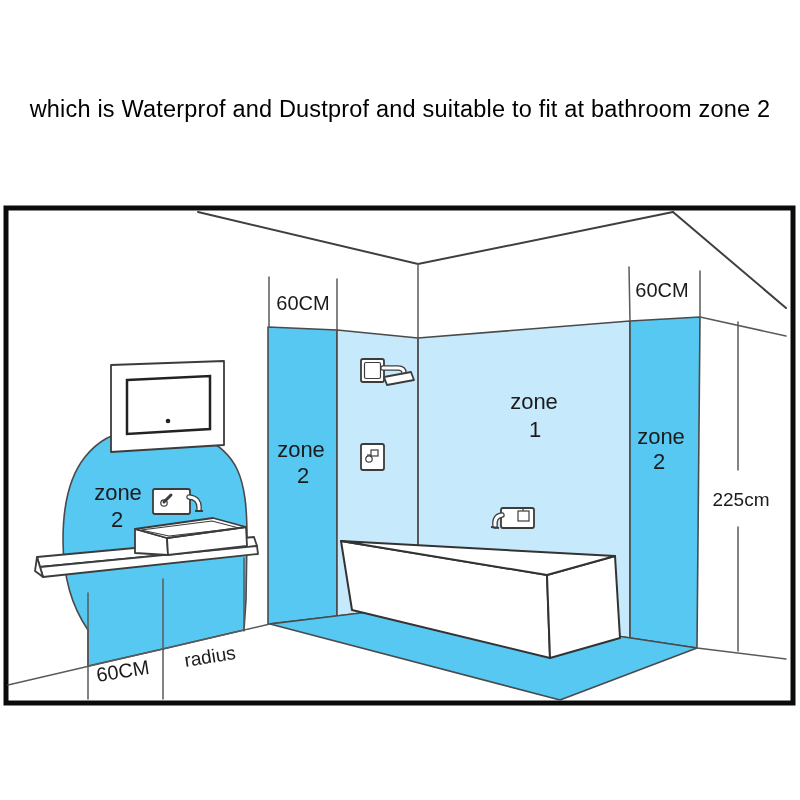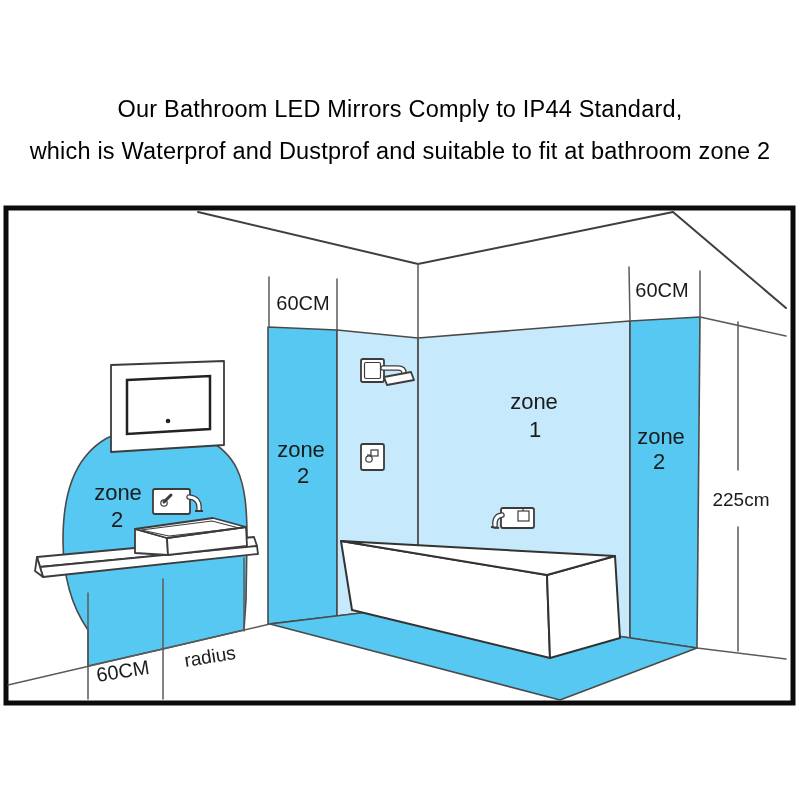--- a/index.html
+++ b/index.html
@@ -19,21 +19,20 @@
   .pipe-i{stroke:#ffffff;stroke-width:3;fill:none;stroke-linecap:round;}
   .thin{stroke:#3c3c3c;stroke-width:1.2;fill:none;}
   .lbl{font-family:"Liberation Sans",sans-serif;fill:#1b1b1b;}
 </style>
 </head>
 <body>
 
 <div class="page">
 
   <div class="title">
-    <div>Our Bathroom LED Mirrors Comply to IP44 Standard,</div>
     <div>which is Waterprof and Dustprof and suitable to fit at bathroom zone 2</div>
   </div>
 
   <svg width="800" height="800" viewBox="0 0 800 800">
 
     <rect class="frame" x="6" y="208" width="787" height="495"></rect>
 
     <g>
       <polygon class="zone" points="268,327 337,330 337,616 268,624" fill="#56c8f1"></polygon>
       <polygon class="zone" points="337,330 418,338 418,606 337,616" fill="#c6eafb"></polygon>

